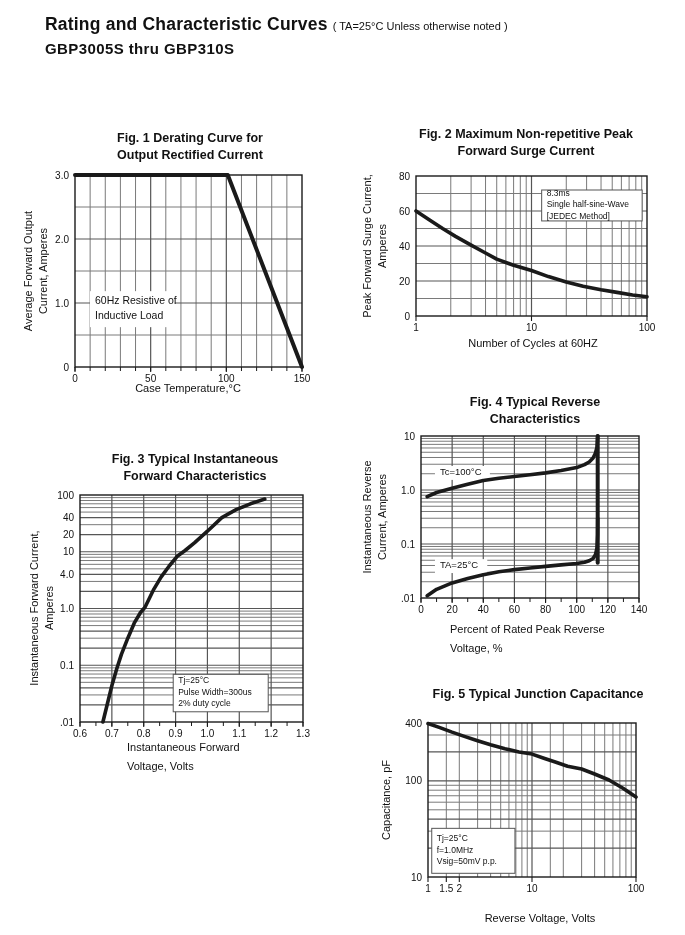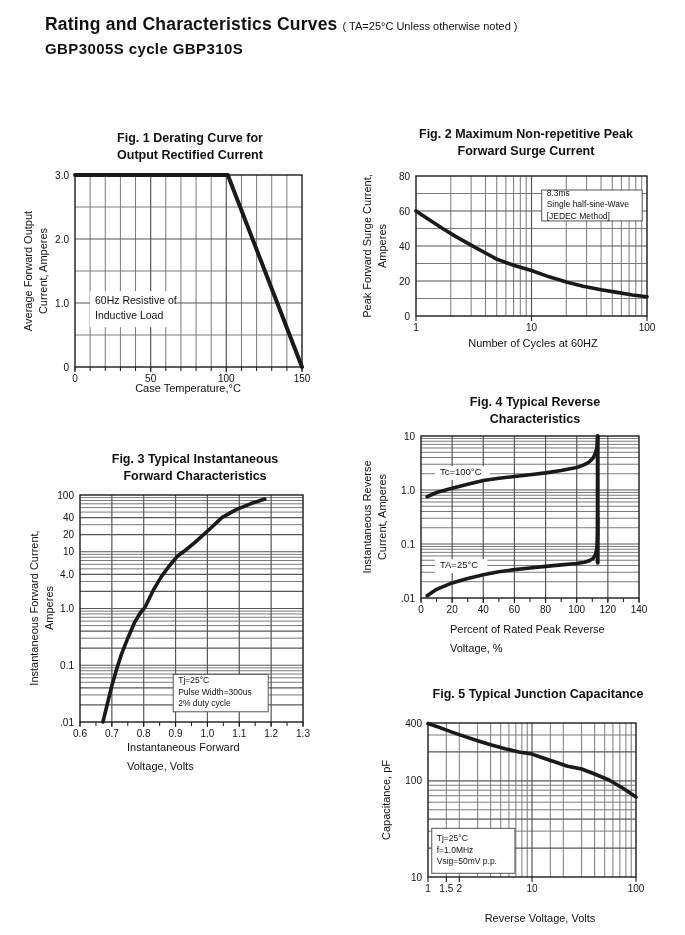--- a/index.html
+++ b/index.html
@@ -15,22 +15,22 @@
   #fig3{left:20px;top:438px;}
   #fig4{left:355px;top:388px;}
   #fig5{left:355px;top:678px;}
   svg text{font-family:"Liberation Sans","DejaVu Sans",sans-serif;}
 </style>
 </head>
 <body>
 
 <div class="page">
   <header>
-    <h1><span>Rating and Characteristics Curves</span> <span class="note">( TA=25°C Unless otherwise noted )</span></h1>
-    <h2>GBP3005S cycle GBP310S</h2>
+    <h1><span>Rating and Characteristic Curves</span> <span class="note">( TA=25°C Unless otherwise noted )</span></h1>
+    <h2>GBP3005S thru GBP310S</h2>
   </header>
 
   <div class="chart" id="fig1"><svg viewBox="0 0 330 300" width="330" height="300">
         <line x1="80.13333333333333" y1="62" x2="80.13333333333333" y2="254" stroke="#7a7a7a" stroke-width="1"></line>
         <line x1="95.26666666666667" y1="62" x2="95.26666666666667" y2="254" stroke="#7a7a7a" stroke-width="1"></line>
         <line x1="110.4" y1="62" x2="110.4" y2="254" stroke="#7a7a7a" stroke-width="1"></line>
         <line x1="125.53333333333333" y1="62" x2="125.53333333333333" y2="254" stroke="#7a7a7a" stroke-width="1"></line>
         <line x1="155.8" y1="62" x2="155.8" y2="254" stroke="#7a7a7a" stroke-width="1"></line>
         <line x1="170.93333333333334" y1="62" x2="170.93333333333334" y2="254" stroke="#7a7a7a" stroke-width="1"></line>
         <line x1="186.06666666666666" y1="62" x2="186.06666666666666" y2="254" stroke="#7a7a7a" stroke-width="1"></line>

